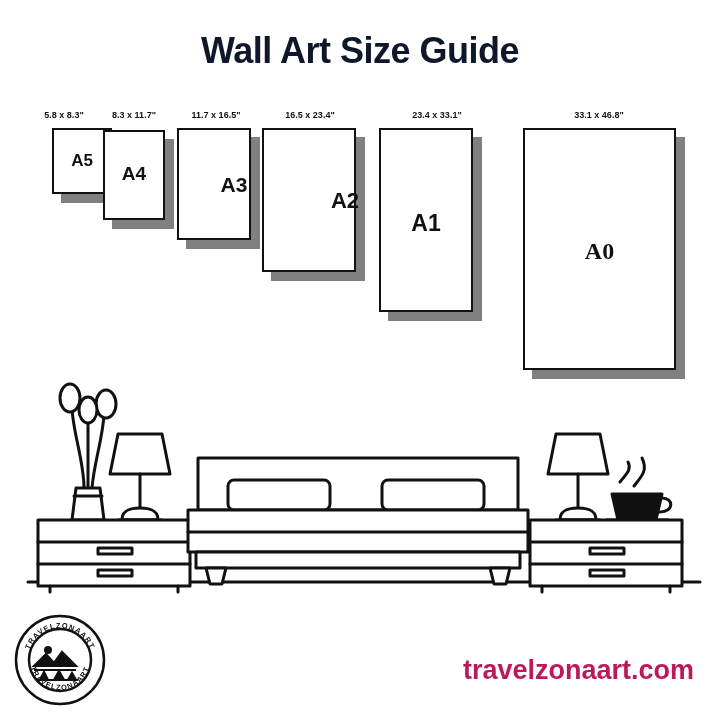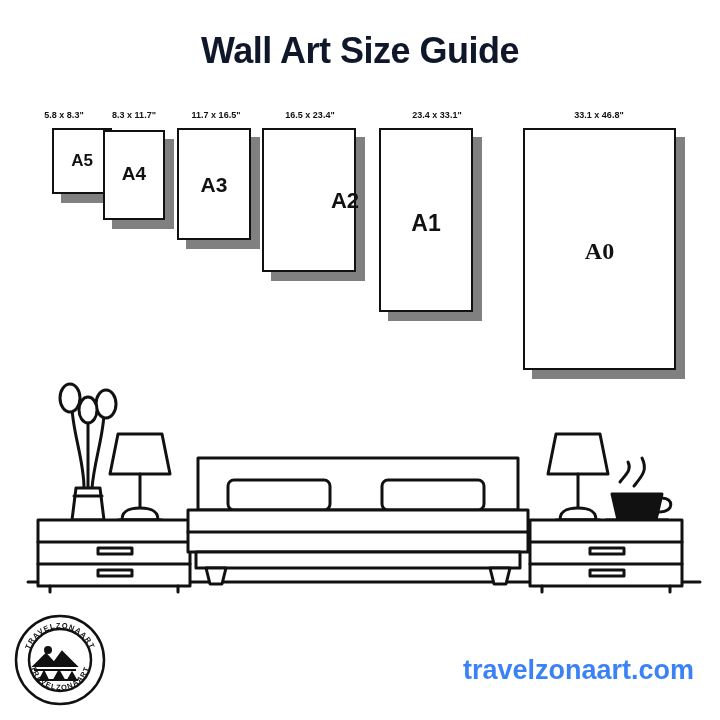--- a/index.html
+++ b/index.html
@@ -86,21 +86,21 @@
     top: 614px;
     width: 92px;
     height: 92px;
   }
   .site {
     position: absolute;
     right: 26px;
     top: 655px;
     font-size: 27px;
     font-weight: bold;
-    color: #3b82f6;
+    color: #be185d;
     letter-spacing: 0px;
   }
 </style>
 </head>
 <body>
 
 <div id="page">
 
   <div class="title">Wall Art Size Guide</div>
 
@@ -116,21 +116,21 @@
     <div class="frame-wrap" style="left:103px; top:0px; width:70px; height:110px;">
       <div class="frame-dim" style="top:0px; left:31px;">8.3 x 11.7"</div>
       <div class="frame-box" style="left:0px; top:20px; width:62px; height:90px;">
         <div class="frame-label" style="top:31px; font-size:19px;">A4</div>
       </div>
     </div>
 
     <div class="frame-wrap" style="left:177px; top:0px; width:84px; height:140px;">
       <div class="frame-dim" style="top:0px; left:39px;">11.7 x 16.5"</div>
       <div class="frame-box" style="left:0px; top:18px; width:74px; height:112px;">
-        <div class="frame-label" style="top:43px; font-size:21px;">A3</div>
+        <div class="frame-label" style="top:43px; font-size:21px;padding-left:20px;">A3</div>
       </div>
     </div>
 
     <div class="frame-wrap" style="left:262px; top:0px; width:105px; height:175px;">
       <div class="frame-dim" style="top:0px; left:48px;">16.5 x 23.4"</div>
       <div class="frame-box" style="left:0px; top:18px; width:94px; height:144px;">
         <div class="frame-label" style="top:58px; font-size:22px;padding-left:36px;">A2</div>
       </div>
     </div>
 

